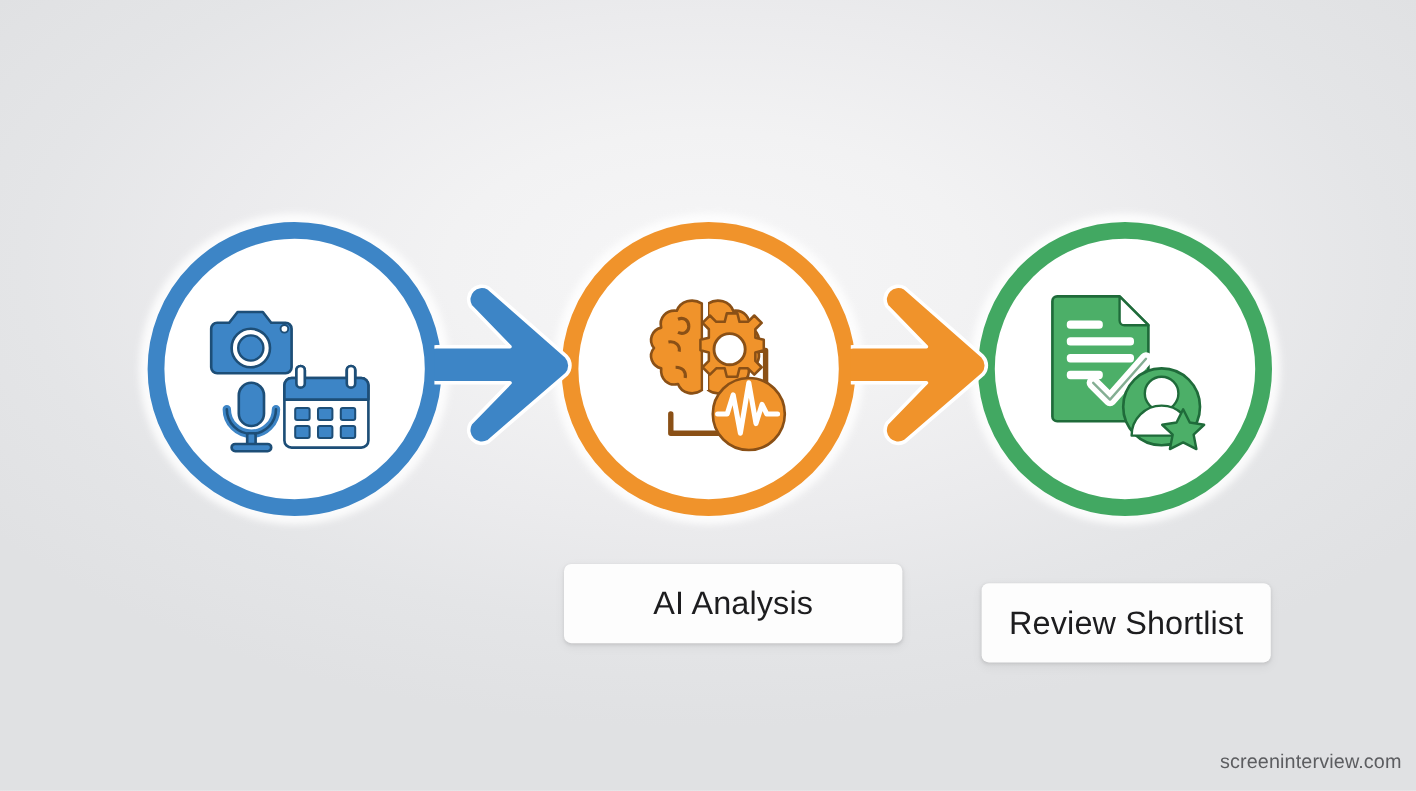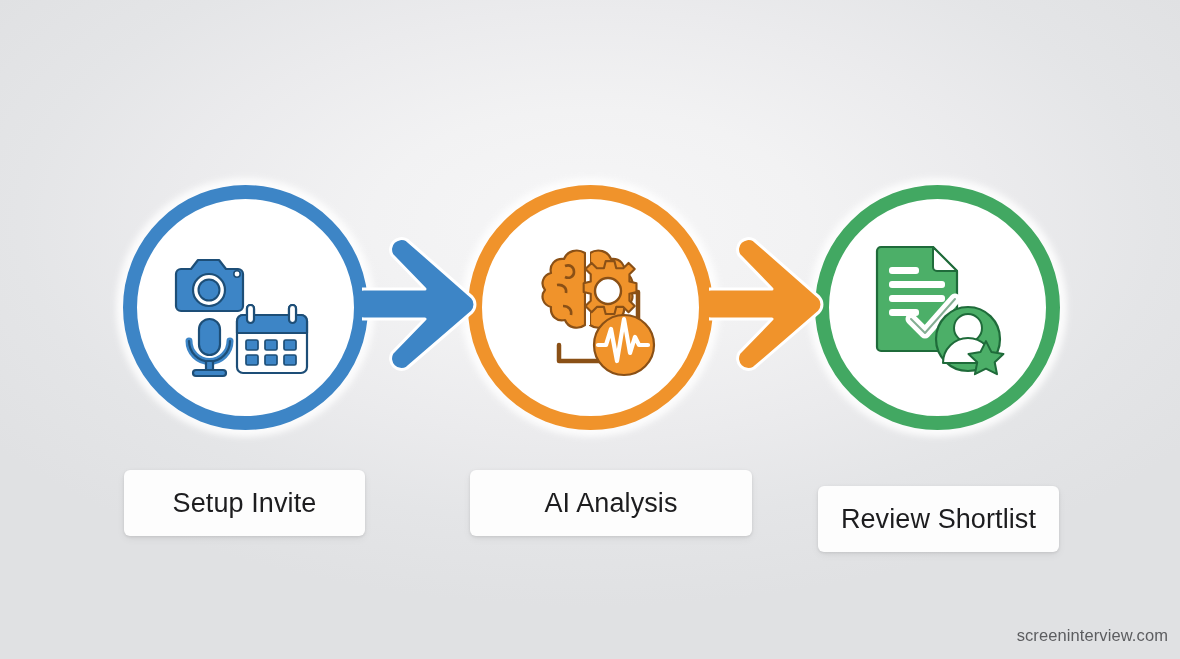--- a/index.html
+++ b/index.html
@@ -237,23 +237,20 @@
         <g>
           <circle cx="105" cy="106" r="32" fill="#4caf68" stroke="#1f6b3a" stroke-width="2.2"></circle>
           <circle cx="105" cy="95" r="14" fill="#ffffff" stroke="#1f6b3a" stroke-width="2"></circle>
           <path d="M80 130 a25 25 0 0 1 50 0 Z" fill="#ffffff" stroke="#1f6b3a" stroke-width="2"></path>
           <path d="M126 112 l6 12 l13 2 l-9.5 9 l2.5 13 l-12 -6 l-12 6 l2.5 -13 l-9.5 -9 l13 -2 Z" fill="#4caf68" stroke="#1f6b3a" stroke-width="2.2" transform="translate(-4,-6) scale(0.92) translate(12,12)"></path>
         </g>
       </g>
     </svg>
   </div>
 
-  <div class="label-card" id="label-1">
-    <span>Setup Invite</span>
-  </div>
   <div class="label-card" id="label-2">
     <span>AI Analysis</span>
   </div>
   <div class="label-card" id="label-3">
     <span>Review Shortlist</span>
   </div>
 
   <div id="watermark">screeninterview.com</div>
 
 </div>

